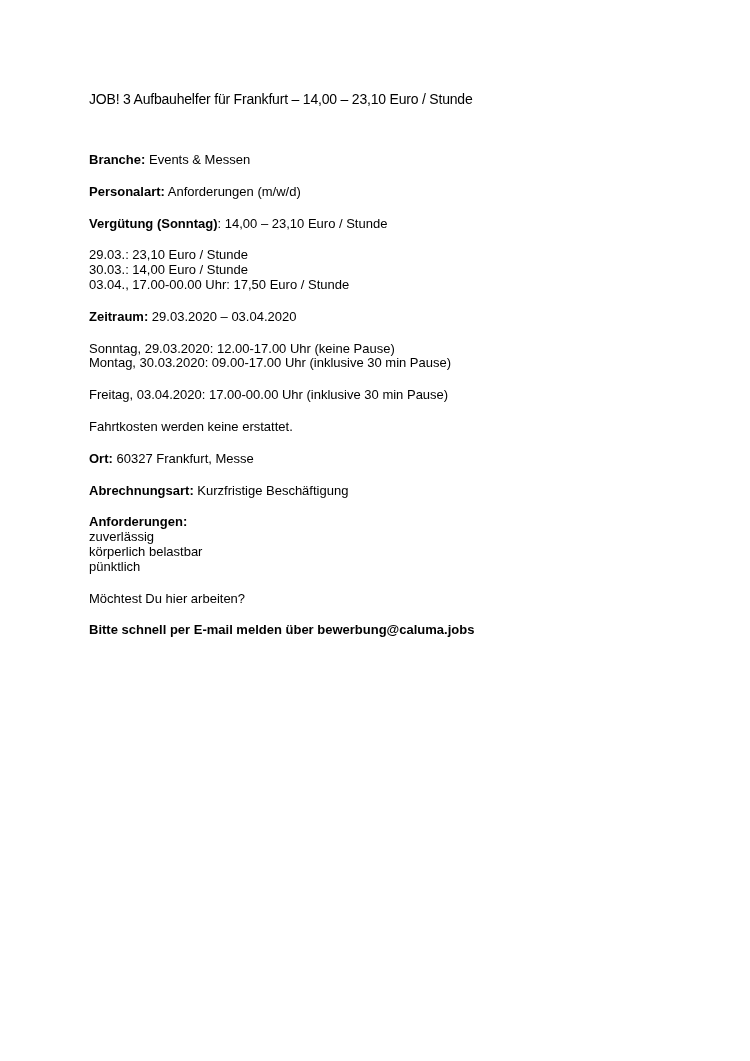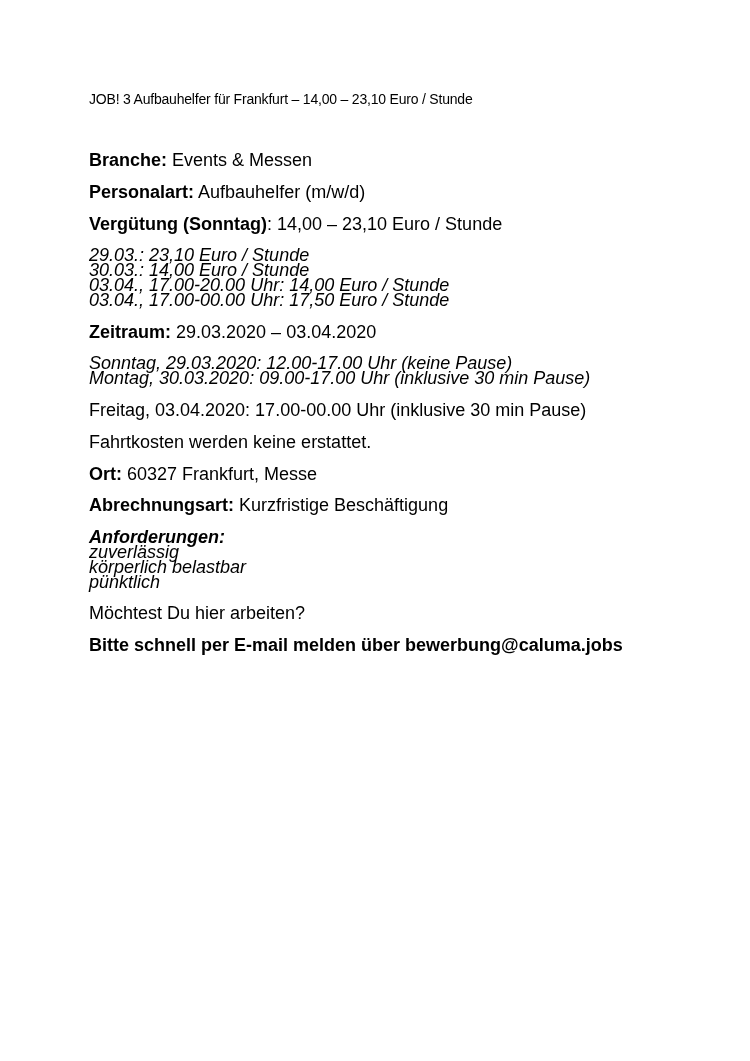--- a/index.html
+++ b/index.html
@@ -20,45 +20,44 @@
     width: 575px;
   }
   .title {
     font-size: 14px;
     font-weight: normal;
     letter-spacing: -0.2px;
     line-height: 16px;
     margin-bottom: 46px;
   }
   .para {
-    font-size: 18px;
+    font-size: 13px;
     line-height: 14.8px;
     margin-bottom: 17px;
   }
-  .ln { min-height: 14.8px; font-style: italic; }
+  .ln { min-height: 14.8px; }
   .b { font-weight: bold; }
 </style>
 </head>
 <body>
 
 <div class="page">
   <div class="content">
 
     <h1 class="title">JOB! 3 Aufbauhelfer für Frankfurt – 14,00 – 23,10 Euro / Stunde</h1>
 
     <p class="para"><span class="b">Branche:</span> <span>Events &amp; Messen</span></p>
 
-    <p class="para"><span class="b">Personalart:</span> <span>Aufbauhelfer (m/w/d)</span></p>
+    <p class="para"><span class="b">Personalart:</span> <span>Anforderungen (m/w/d)</span></p>
 
     <p class="para"><span class="b">Vergütung (Sonntag)</span><span>: 14,00 – 23,10 Euro / Stunde</span></p>
 
     <div class="para">
       <div class="ln">29.03.: 23,10 Euro / Stunde</div>
       <div class="ln">30.03.: 14,00 Euro / Stunde</div>
-      <div class="ln">03.04., 17.00-20.00 Uhr: 14,00 Euro / Stunde</div>
       <div class="ln">03.04., 17.00-00.00 Uhr: 17,50 Euro / Stunde</div>
     </div>
 
     <p class="para"><span class="b">Zeitraum:</span> <span>29.03.2020 – 03.04.2020</span></p>
 
 
     <div class="para">
       <div class="ln">Sonntag, 29.03.2020: 12.00-17.00 Uhr (keine Pause)</div>
       <div class="ln">Montag, 30.03.2020: 09.00-17.00 Uhr (inklusive 30 min Pause)</div>
     </div>

